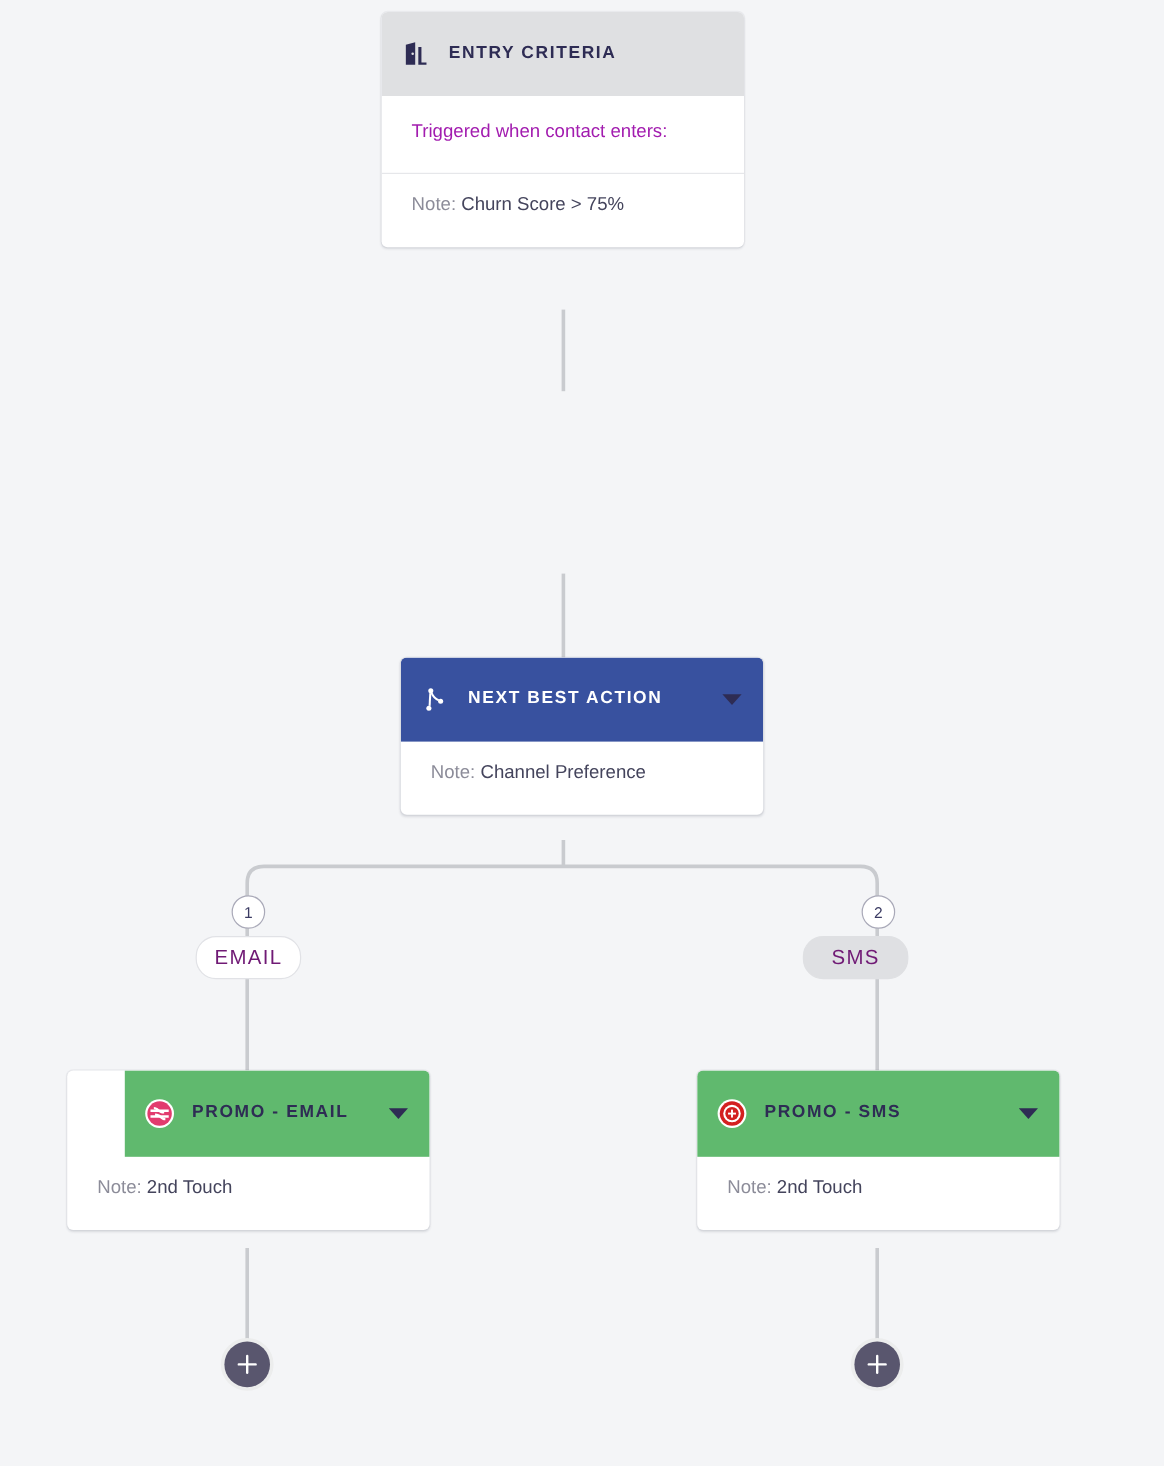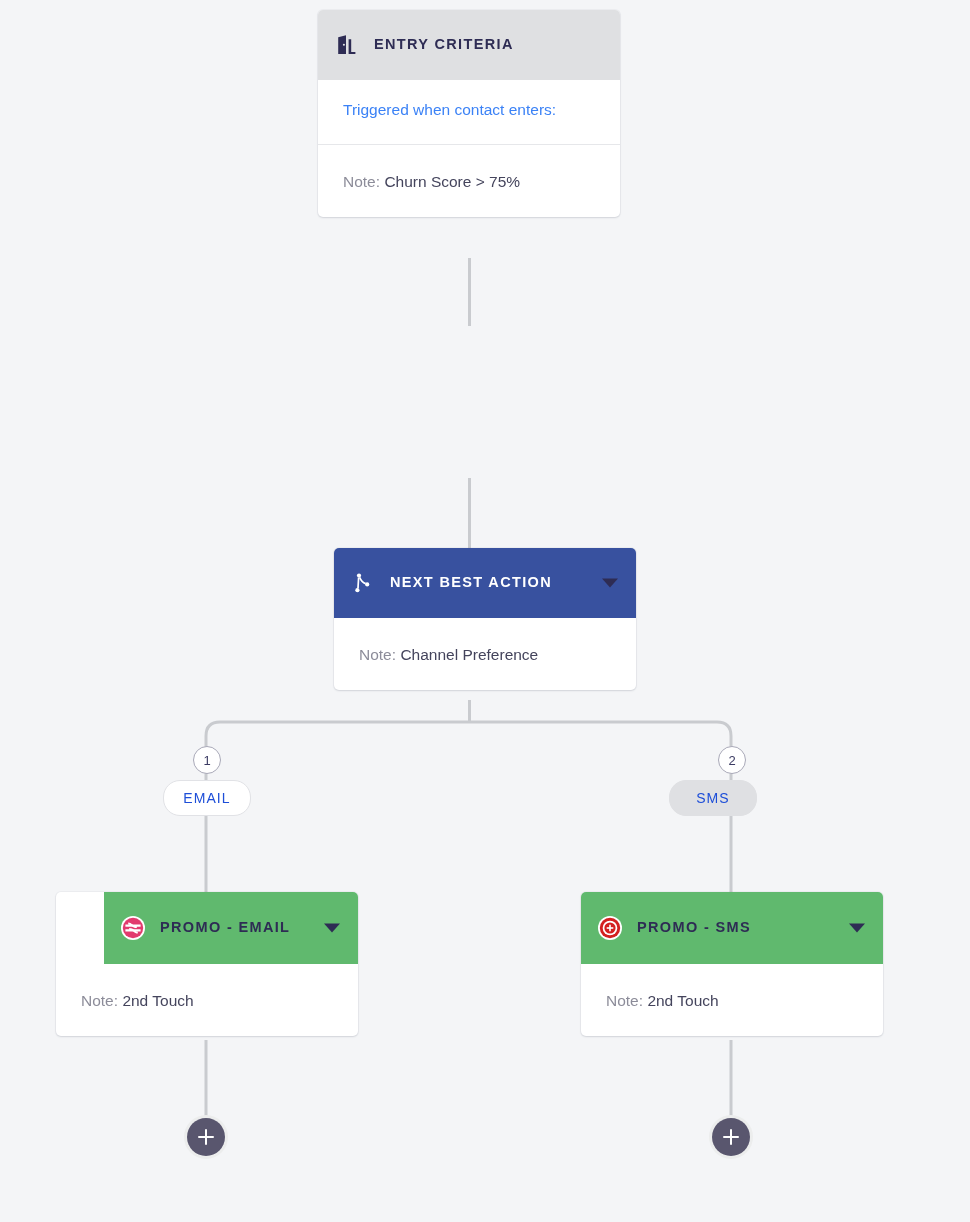--- a/index.html
+++ b/index.html
@@ -76,26 +76,26 @@
     border-left: 8px solid transparent;
     border-right: 8px solid transparent;
     border-top: 9px solid #2e2c54;
   }
 
   .card-body {
     padding: 18px 25px 22px 25px;
     font-size: 15.5px;
     line-height: 1.55;
   }
-  .body-line-1 { color: #3b82f6; }
+  .body-line-1 { color: #a21caf; }
   .body-line-2 { color: #4a4a6a; }
 
   .card-note {
     border-top: 1px solid #e6e7ea;
-    padding: 28px 25px 26px 25px;
+    padding: 17px 25px 26px 25px;
     font-size: 15.5px;
     color: #44445c;
   }
   .note-label { color: #8c8c99; }
   .card-note.no-divider { border-top: 0; }
 
   
   .branch-num {
     position: absolute;
     width: 26px;
@@ -109,23 +109,23 @@
     font-size: 13px;
     color: #3b3b63;
   }
   .branch-pill {
     position: absolute;
     height: 34px;
     border-radius: 17px;
     display: flex;
     align-items: center;
     justify-content: center;
-    font-size: 14px;
+    font-size: 17px;
     letter-spacing: 1.1px;
-    color: #1d4ed8;
+    color: #701a75;
     text-transform: uppercase;
   }
   .branch-pill.light {
     background: #ffffff;
     border: 1px solid #e1e2e6;
   }
   .branch-pill.shaded {
     background: #dfe0e3;
     border: 1px solid #dfe0e3;
   }

